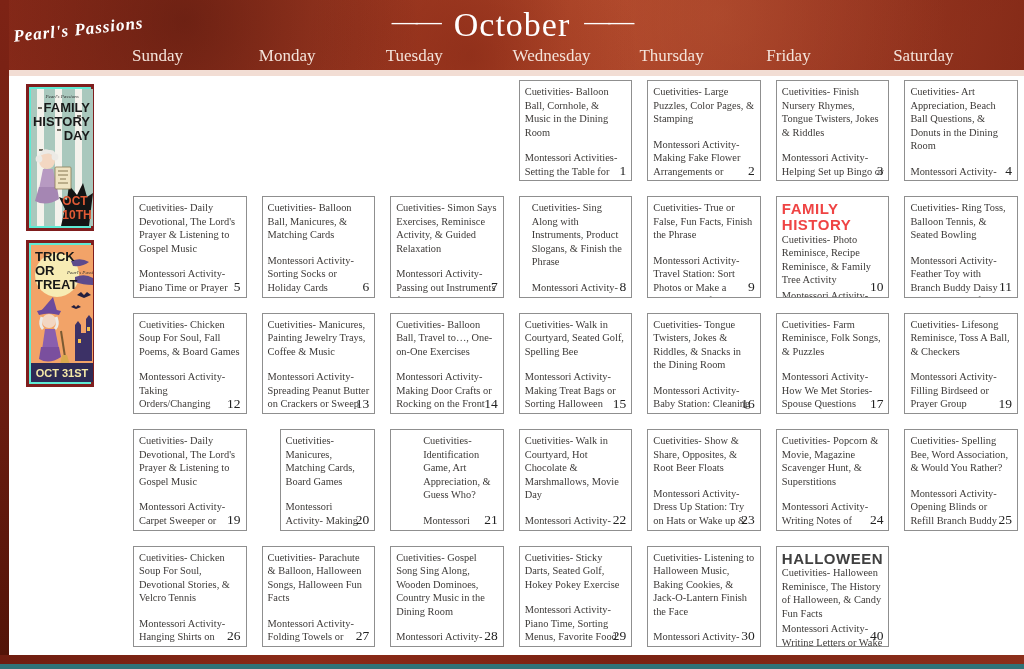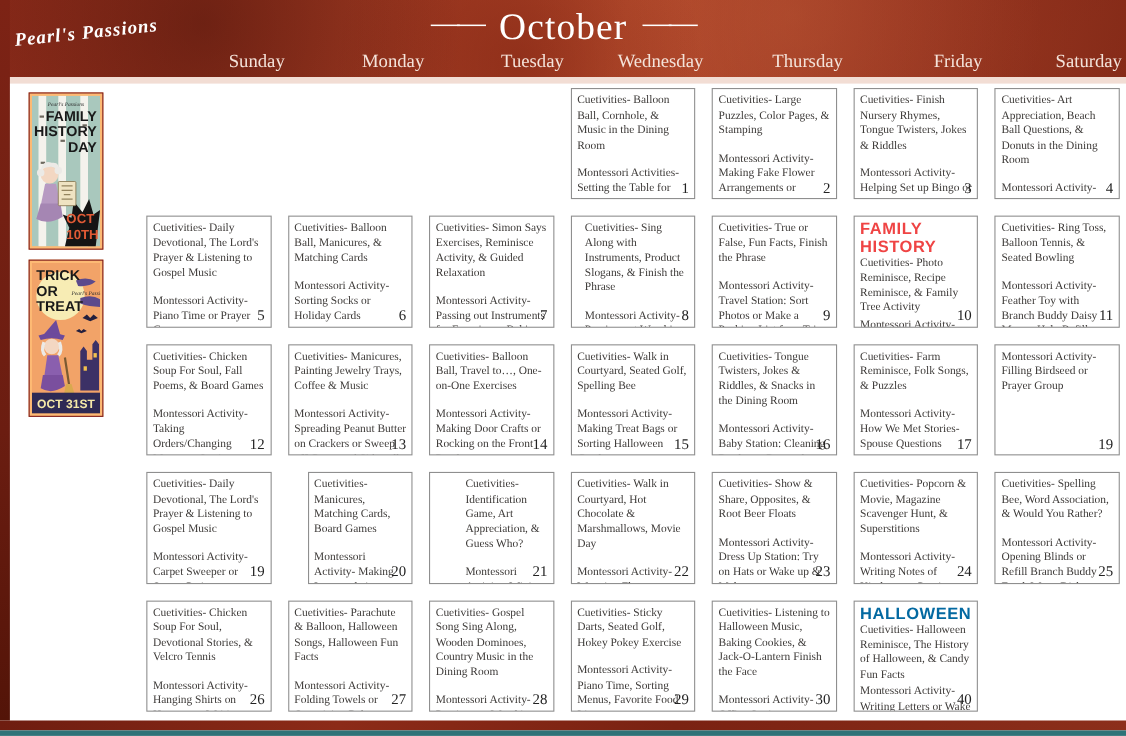--- a/index.html
+++ b/index.html
@@ -16,28 +16,28 @@
       radial-gradient(circle at 92% 60%, rgba(150,55,30,.5), rgba(150,55,30,0) 35%),
       linear-gradient(100deg,#8c2b1a 0%, #a03a22 35%, #b3492b 55%, #953220 80%, #7c2415 100%);
     color:#fff; }
   .logo { position:absolute; left:13px; top:20px; font-size:17px; font-style:italic;
           font-weight:bold; letter-spacing:1px; transform:rotate(-6deg); color:#fff; }
   .month-row { position:absolute; left:0; right:0; top:6px; text-align:center;
                font-size:34px; letter-spacing:1px; }
   .month-row .dash { font-size:26px; vertical-align:6px; letter-spacing:-2px; padding:0 14px; }
   .dow-row { position:absolute; left:132px; right:4px; top:46px; display:grid;
              grid-template-columns:repeat(7,1fr); }
-  .dow { text-align:right; font-size:17px; color:#f4e3da; }
+  .dow { text-align:left; font-size:17px; color:#f4e3da; }
 
   .separator { height:6px; background:#f2ddd4; }
 
   
   .main { display:flex; height:579px; }
   .sidebar { width:132px; padding:8px 0 0 26px; }
-  .poster { width:68px; border:1px solid #7f1d1d; background:#fdba74; padding:2px; margin-bottom:9px; }
+  .poster { width:68px; border:3px solid #7f1d1d; background:#5eead4; padding:2px; margin-bottom:9px; }
   .poster svg { display:block; }
 
   .calendar { flex:1; position:relative; display:grid;
               grid-template-columns:repeat(7,1fr); grid-template-rows:repeat(5,1fr);
               gap:15px; padding:4px 6px 8px 1px; }
   .cell { position:relative; border:1px solid #8f8f8f; background:#fff;
           padding:4px 5px 14px 5px; font-size:10.4px; line-height:1.3; color:#3d3a38;
           overflow:hidden; }
   .cell .cue { margin-bottom:12px; }
   .cell.has-heading .cue { margin-bottom:2px; }
@@ -222,20 +222,21 @@
           <div class="cue">Cuetivities- Tongue Twisters, Jokes &amp; Riddles, &amp; Snacks in the Dining Room</div>
           <div class="mont">Montessori Activity- Baby Station: Cleaning Bottles or Remember Mama Questions</div>
           <span class="daynum">16</span>
         </div>
         <div class="cell" style="grid-area: 3 / 6;">
           <div class="cue">Cuetivities- Farm Reminisce, Folk Songs, &amp; Puzzles</div>
           <div class="mont">Montessori Activity- How We Met Stories- Spouse Questions</div>
           <span class="daynum">17</span>
         </div>
         <div class="cell" style="grid-area: 3 / 7;">
+          <div class="cue">Cuetivities- Lifesong Reminisce, Toss A Ball, &amp; Checkers</div>
           <div class="mont">Montessori Activity- Filling Birdseed or Prayer Group</div>
           <span class="daynum">19</span>
         </div>
         <div class="cell" style="grid-area: 4 / 1;">
           <div class="cue">Cuetivities- Daily Devotional, The Lord's Prayer &amp; Listening to Gospel Music</div>
           <div class="mont">Montessori Activity- Carpet Sweeper or Sweep Patio</div>
           <span class="daynum">19</span>
         </div>
         <div class="cell" style="grid-area: 4 / 2; margin-left: 18px;">
           <div class="cue">Cuetivities- Manicures, Matching Cards, Board Games</div>
@@ -286,21 +287,21 @@
           <div class="cue">Cuetivities- Sticky Darts, Seated Golf, Hokey Pokey Exercise</div>
           <div class="mont">Montessori Activity- Piano Time, Sorting Menus, Favorite Food List</div>
           <span class="daynum">29</span>
         </div>
         <div class="cell" style="grid-area: 5 / 5;">
           <div class="cue">Cuetivities- Listening to Halloween Music, Baking Cookies, &amp; Jack-O-Lantern Finish the Face</div>
           <div class="mont">Montessori Activity- Office Station: Typewriter Reminisce or Occupation Questions</div>
           <span class="daynum">30</span>
         </div>
         <div class="cell has-heading" style="grid-area: 5 / 6;">
-          <div class="heading" style="color: #0369a1;">HALLOWEEN</div>
+          <div class="heading" style="color: #404040;">HALLOWEEN</div>
           <div class="cue">Cuetivities- Halloween Reminisce, The History of Halloween, &amp; Candy Fun Facts</div>
           <div class="mont">Montessori Activity- Writing Letters or Wake Up &amp; Makeup</div>
           <span class="daynum">40</span>
         </div>
       </div>
   </div>
 
   <div class="left-strip"></div>
   <div class="bar-red"></div>
   <div class="bar-teal"></div>

